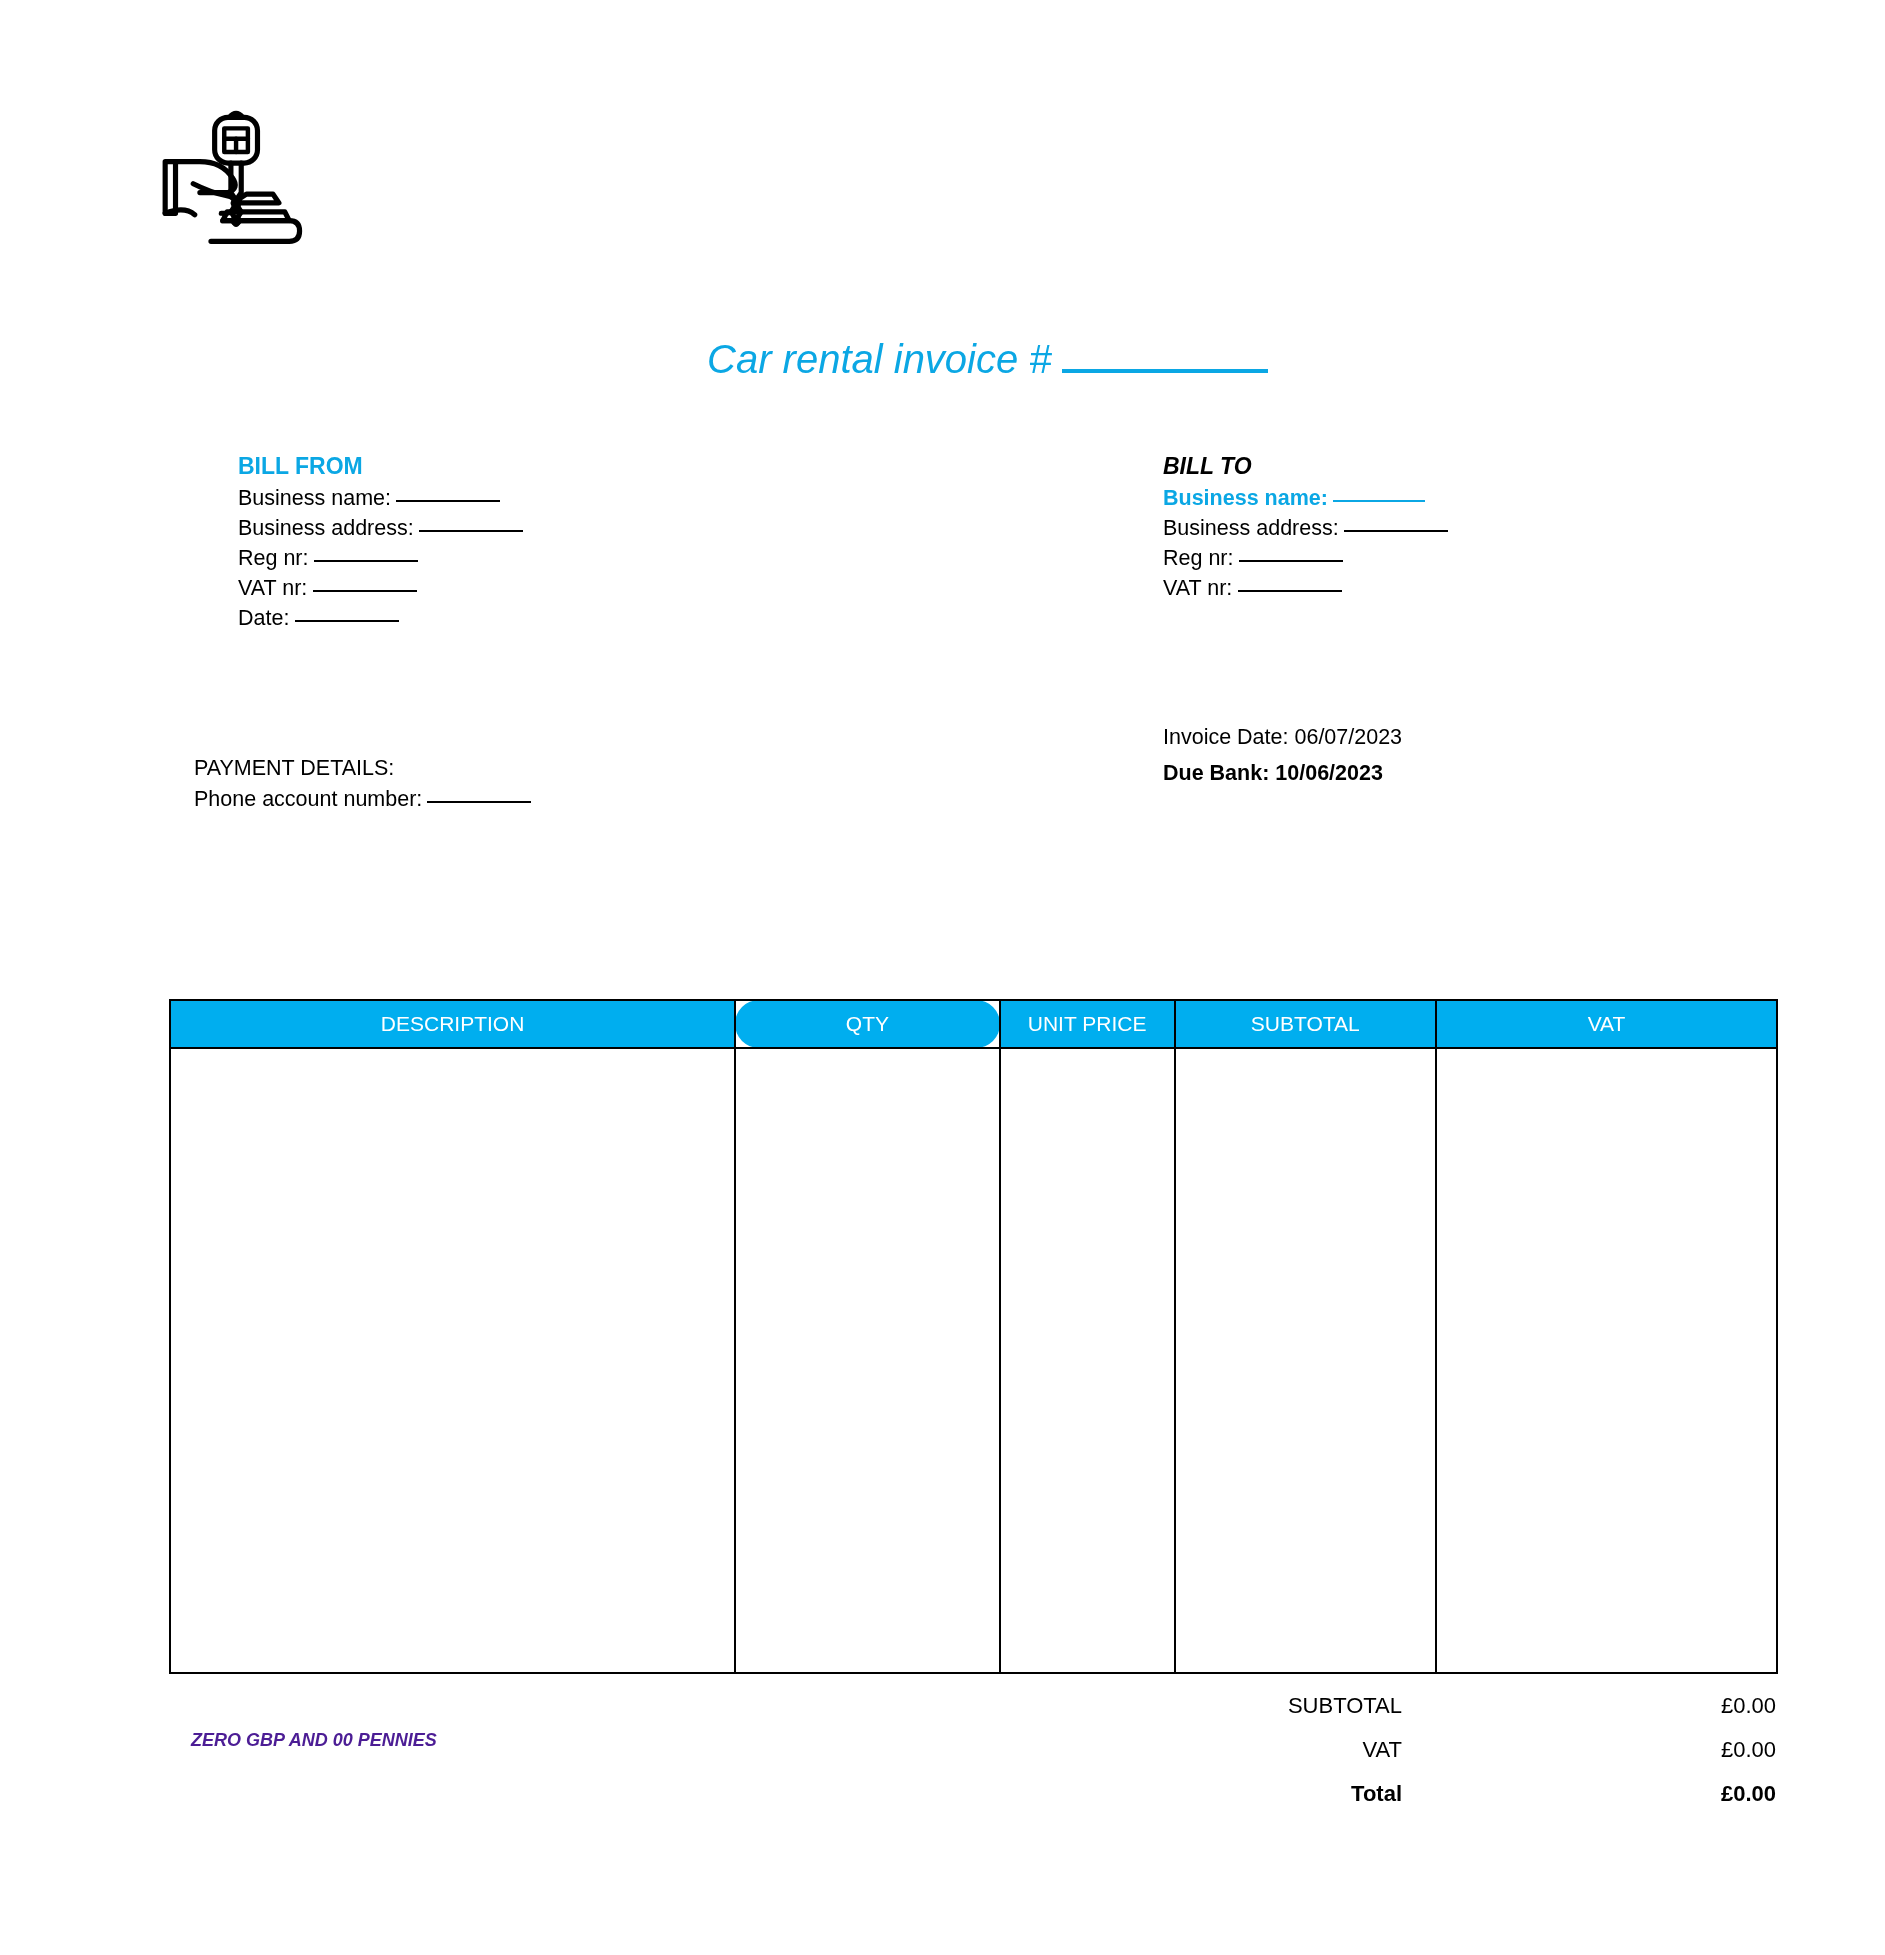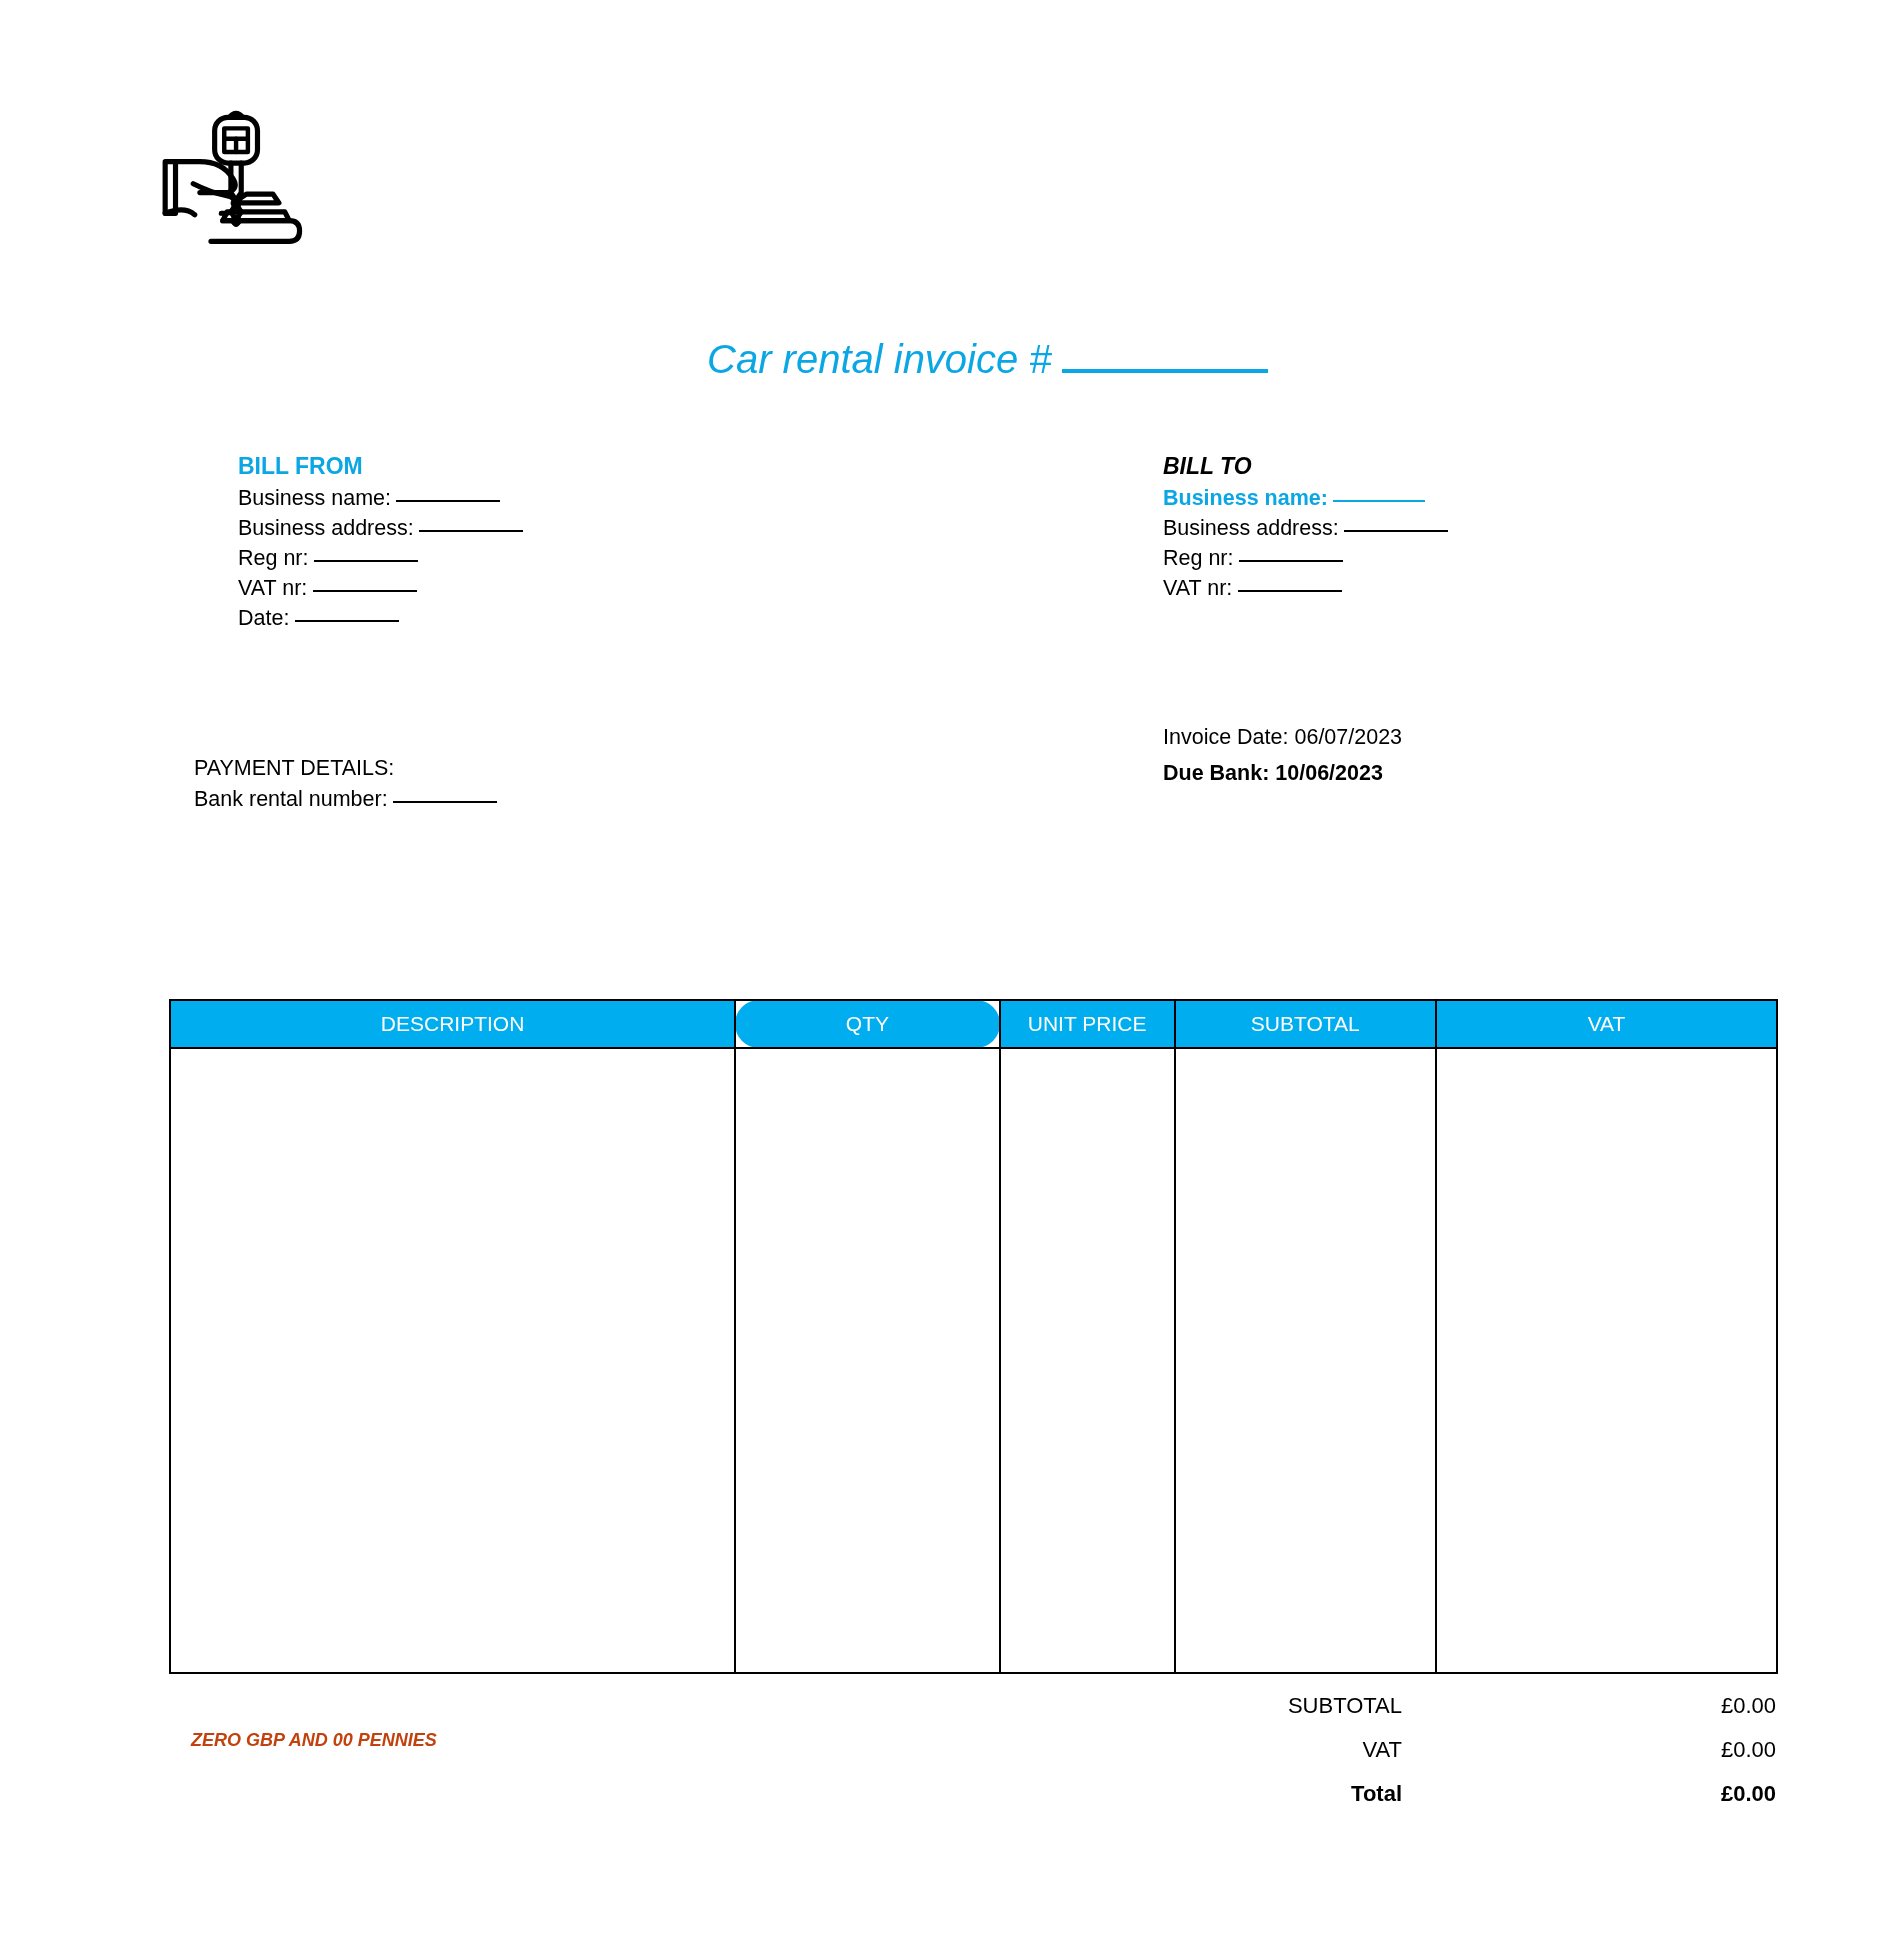--- a/index.html
+++ b/index.html
@@ -161,21 +161,21 @@
   .col-vat   { width: 339px; }
 
   
   .words {
     position: absolute;
     left: 191px;
     top: 1730px;
     font-size: 18px;
     font-style: italic;
     font-weight: bold;
-    color: #c2410c;
+    color: #4c1d95;
     white-space: nowrap;
   }
 
   
   .totals {
     position: absolute;
     left: 1095px;
     top: 1693px;
     width: 681px;
   }
@@ -291,21 +291,21 @@
     </div>
     <div class="date-line bold">
       <span>Due Bank:</span>
       <span>10/06/2023</span>
     </div>
   </div>
 
   <div class="payment">
     <div class="payment-line">PAYMENT DETAILS:</div>
     <div class="payment-line">
-      <span>Bank rental number:</span><span class="blank b-md"></span>
+      <span>Phone account number:</span><span class="blank b-md"></span>
     </div>
   </div>
 
   <table class="items-table">
     <thead>
       <tr>
         <th class="col-desc">DESCRIPTION</th>
         <th class="col-qty">QTY</th>
         <th class="col-unit">UNIT PRICE</th>
         <th class="col-sub">SUBTOTAL</th>

